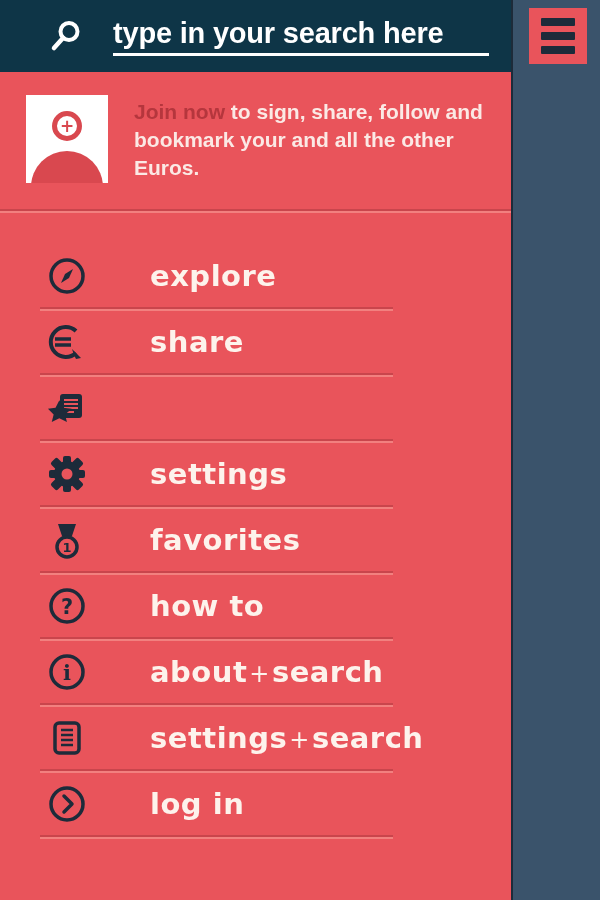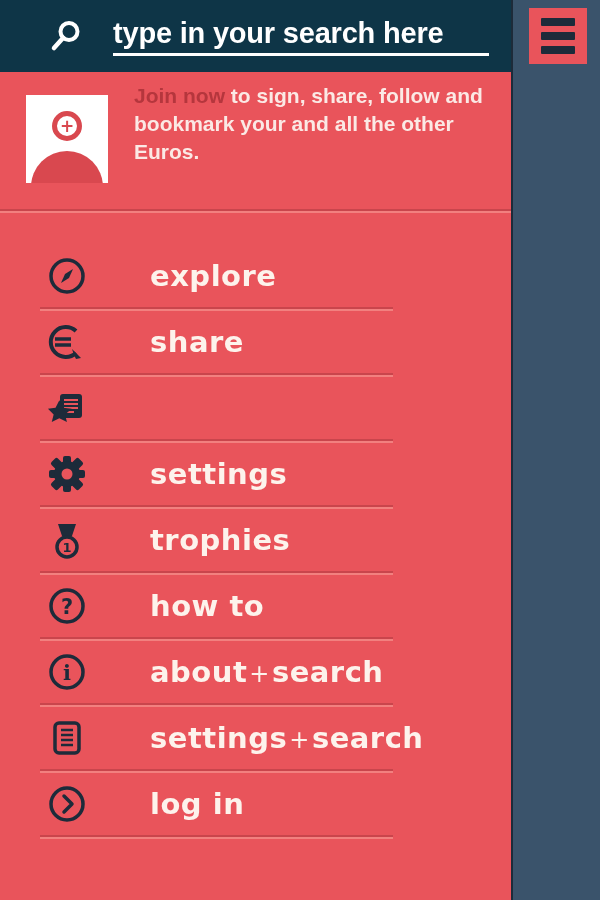--- a/index.html
+++ b/index.html
@@ -145,21 +145,21 @@
     bottom: -30px;
     transform: translateX(-50%);
     width: 72px;
     height: 62px;
     border-radius: 36px 36px 0 0;
     background: #d9484f;
   }
 
   #join-text {
     margin-left: 26px;
-    margin-top: 10px;
+    margin-top: 26px;
     font-family: "Liberation Sans", sans-serif;
     font-size: 21px;
     font-weight: bold;
     line-height: 1.33;
     color: #fbe9e5;
     padding-right: 18px;
   }
   #join-text .accent { color: #b5363d; }
 
   
@@ -316,21 +316,21 @@
     </li>
 
     <li class="menu-item">
       <span class="menu-icon">
         <svg width="40" height="40" viewBox="0 0 40 40">
           <path d="M11 4 h18 l-4 12 h-10 z" fill="#1d2b3a"></path>
           <circle cx="20" cy="27" r="10" fill="none" stroke="#1d2b3a" stroke-width="3.5"></circle>
           <text x="20" y="32" text-anchor="middle" font-family="DejaVu Sans, sans-serif" font-size="13" font-weight="bold" fill="#1d2b3a">1</text>
         </svg>
       </span>
-      <span class="menu-label">trophies</span>
+      <span class="menu-label">favorites</span>
     </li>
 
     <li class="menu-item">
       <span class="menu-icon">
         <svg width="40" height="40" viewBox="0 0 40 40">
           <circle cx="20" cy="20" r="16" fill="none" stroke="#1d2b3a" stroke-width="3.5"></circle>
           <text x="20" y="28" text-anchor="middle" font-family="DejaVu Sans, sans-serif" font-size="21" font-weight="bold" fill="#1d2b3a">?</text>
         </svg>
       </span>
       <span class="menu-label">how to</span>

